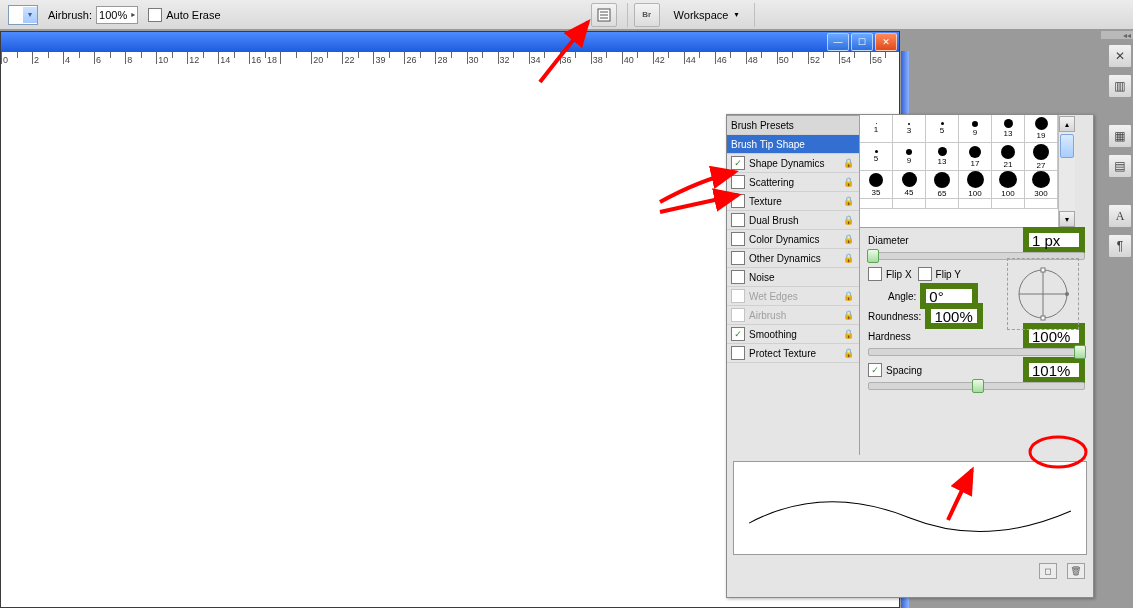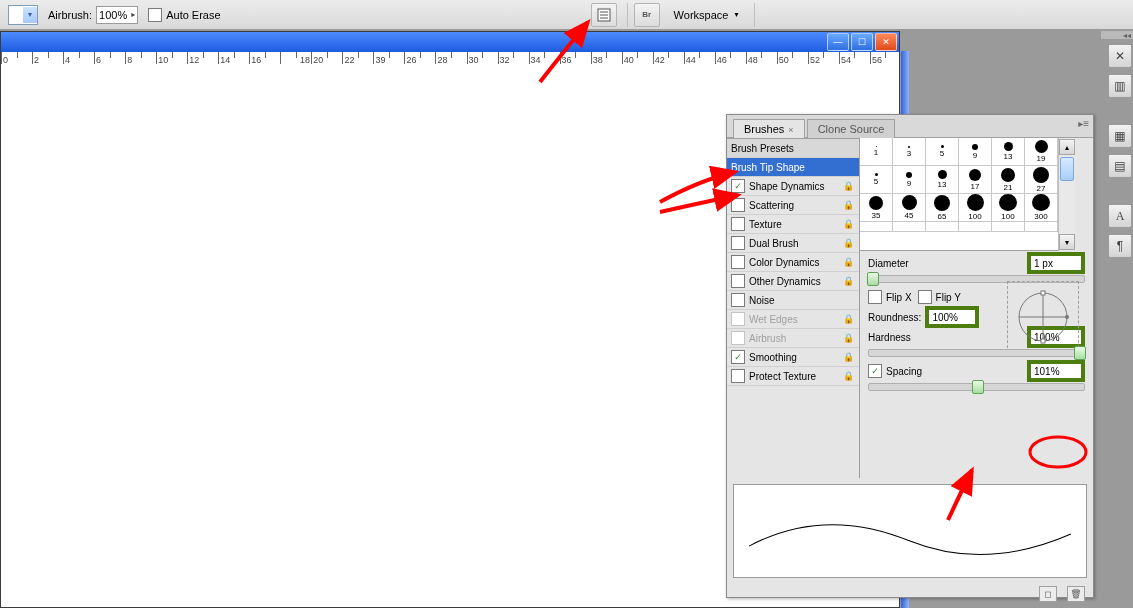--- a/index.html
+++ b/index.html
@@ -43,21 +43,21 @@
 .grid{display:grid;grid-template-columns:repeat(6,33px);grid-auto-rows:28px;border-bottom:1px solid #a0a0a0;background:#fff;position:relative}
 .cell{border:1px solid #c8c8c8;border-top:none;border-left:none;display:flex;flex-direction:column;align-items:center;justify-content:center;font-size:9px;box-sizing:border-box}
 .dot{background:#000;border-radius:50%}
 .cell .lab{font-size:8px;margin-top:1px;color:#000}
 .scroll{width:16px;background:#e9e9e9;border-left:1px solid #bcbcbc;display:flex;flex-direction:column;align-items:center}
 .sbbtn{width:14px;height:14px;background:linear-gradient(#f4f4f4,#d6d6d6);border:1px solid #a6a6a6;font-size:8px;display:flex;align-items:center;justify-content:center;margin:1px 0}
 .sbthumb{width:12px;height:22px;background:linear-gradient(#d8eaff,#a9cdfc);border:1px solid #7da6e0;border-radius:2px;margin-top:1px}
 .props{padding:4px 8px 2px 8px;font-size:10px}
 .prow{display:flex;align-items:center;margin-bottom:4px;height:16px}
 .prow .pl{width:66px}
-.inp{border:4px solid #4d7c0f;background:#fff;height:14px;font-size:10px;display:flex;align-items:center;padding:0 3px;margin-left:4px}
+.inp{border:6px solid #4d7c0f;background:#fff;height:14px;font-size:15px;display:flex;align-items:center;padding:0 3px;margin-left:4px}
 .slot{height:6px;background:#d6d6d6;border:1px solid #b0b0b0;border-radius:2px;position:relative;margin:2px 0 6px 0}
 .knob{position:absolute;top:-4px;width:10px;height:12px;background:linear-gradient(#eafce4,#a7dca0);border:1px solid #5fa259;border-radius:2px}
 .anglebox{position:absolute;right:14px;top:30px;width:70px;height:70px;border:1px dashed #9f9f9f;display:flex;align-items:center;justify-content:center}
 .anglebox svg{overflow:visible}
 .preview{height:92px;border:1px solid #9a9a9a;background:#fff;margin:6px;position:relative}
 .footer{height:20px;display:flex;justify-content:flex-end;align-items:center;padding-right:8px;gap:10px}
 .ficon{width:16px;height:14px;border:1px solid #a0a0a0;background:#ececec;font-size:9px;display:flex;align-items:center;justify-content:center;color:#555}
 
 .dock{position:absolute;right:0;top:40px;width:26px;display:flex;flex-direction:column;gap:6px;align-items:center;padding-top:4px}
 .dockbtn{width:22px;height:22px;background:linear-gradient(#f2f2f2,#d4d4d4);border:1px solid #9b9b9b;border-radius:2px;display:flex;align-items:center;justify-content:center;font-size:12px;color:#444}
@@ -126,21 +126,21 @@
       <div class="tick major" style="left: 186.207px;"></div>
       <div class="num" style="left: 188.207px;">12</div>
       <div class="tick" style="left: 201.724px;"></div>
       <div class="tick major" style="left: 217.241px;"></div>
       <div class="num" style="left: 219.241px;">14</div>
       <div class="tick" style="left: 232.759px;"></div>
       <div class="tick major" style="left: 248.276px;"></div>
       <div class="num" style="left: 250.276px;">16</div>
       <div class="tick" style="left: 263.793px;"></div>
       <div class="tick major" style="left: 279.31px;"></div>
-      <div class="num" style="left: 299px;">18</div>
+      <div class="num" style="left: 266px;">18</div>
       <div class="tick" style="left: 294.828px;"></div>
       <div class="tick major" style="left: 310.345px;"></div>
       <div class="num" style="left: 312.345px;">20</div>
       <div class="tick" style="left: 325.862px;"></div>
       <div class="tick major" style="left: 341.379px;"></div>
       <div class="num" style="left: 343.379px;">22</div>
       <div class="tick" style="left: 356.897px;"></div>
       <div class="tick major" style="left: 372.414px;"></div>
       <div class="num" style="left: 374.414px;">39</div>
       <div class="tick" style="left: 387.931px;"></div>
@@ -192,25 +192,20 @@
       <div class="tick major" style="left: 868.966px;"></div>
       <div class="num" style="left: 870.966px;">56</div>
       <div class="tick" style="left: 884.483px;"></div>
     </div>
   <div class="canvas"></div>
 </div>
 
 <div class="rightgrad"></div>
 
 <div class="panel">
-  <div class="tabs">
-    <div class="tab"><span>Brushes</span><span class="x">×</span></div>
-    <div class="tab inactive"><span>Clone Source</span></div>
-    <div class="pnlmenu">▸≡</div>
-  </div>
   <div class="panelbody">
     <div class="leftcol">
       <div class="lrow header">
           <span>Brush Presets</span>
         </div>
       <div class="lrow sel">
           <span>Brush Tip Shape</span>
         </div>
       <div id="optrows">
           <div class="lrow">
@@ -371,20 +366,27 @@
           </div>
 
         <div class="prow">
           <span class="chk"></span>
             <span>Flip X</span>
           <span style="width:6px"></span>
           <span class="chk"></span>
             <span>Flip Y</span>
         </div>
 
+        <div class="prow" style="margin-top:6px">
+            <span style="width:20px"></span>
+            <span>Angle:</span>
+          <div class="inp" style="width:40px">
+              <span>0°</span>
+            </div>
+        </div>
         <div class="prow">
             <span>Roundness:</span>
           <div class="inp" style="width:40px">
               <span>100%</span>
             </div>
         </div>
 
         <div class="anglebox">
           <svg width="56" height="56">
               <circle cx="28" cy="28" r="24" fill="none" stroke="#777"></circle>

